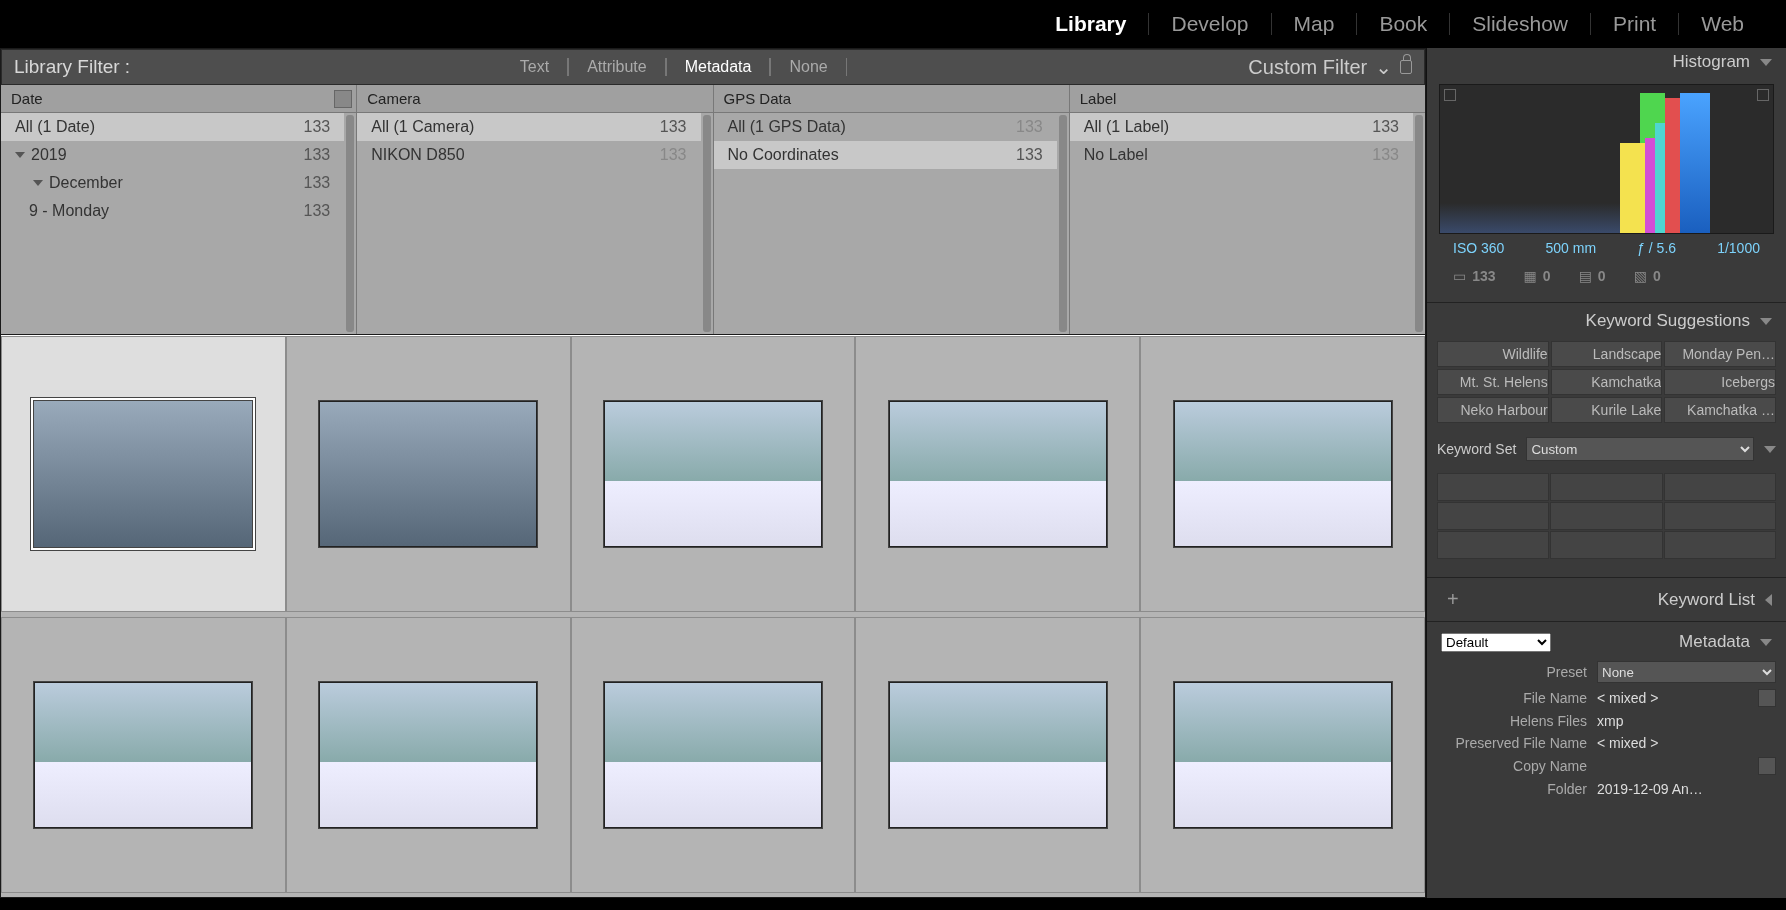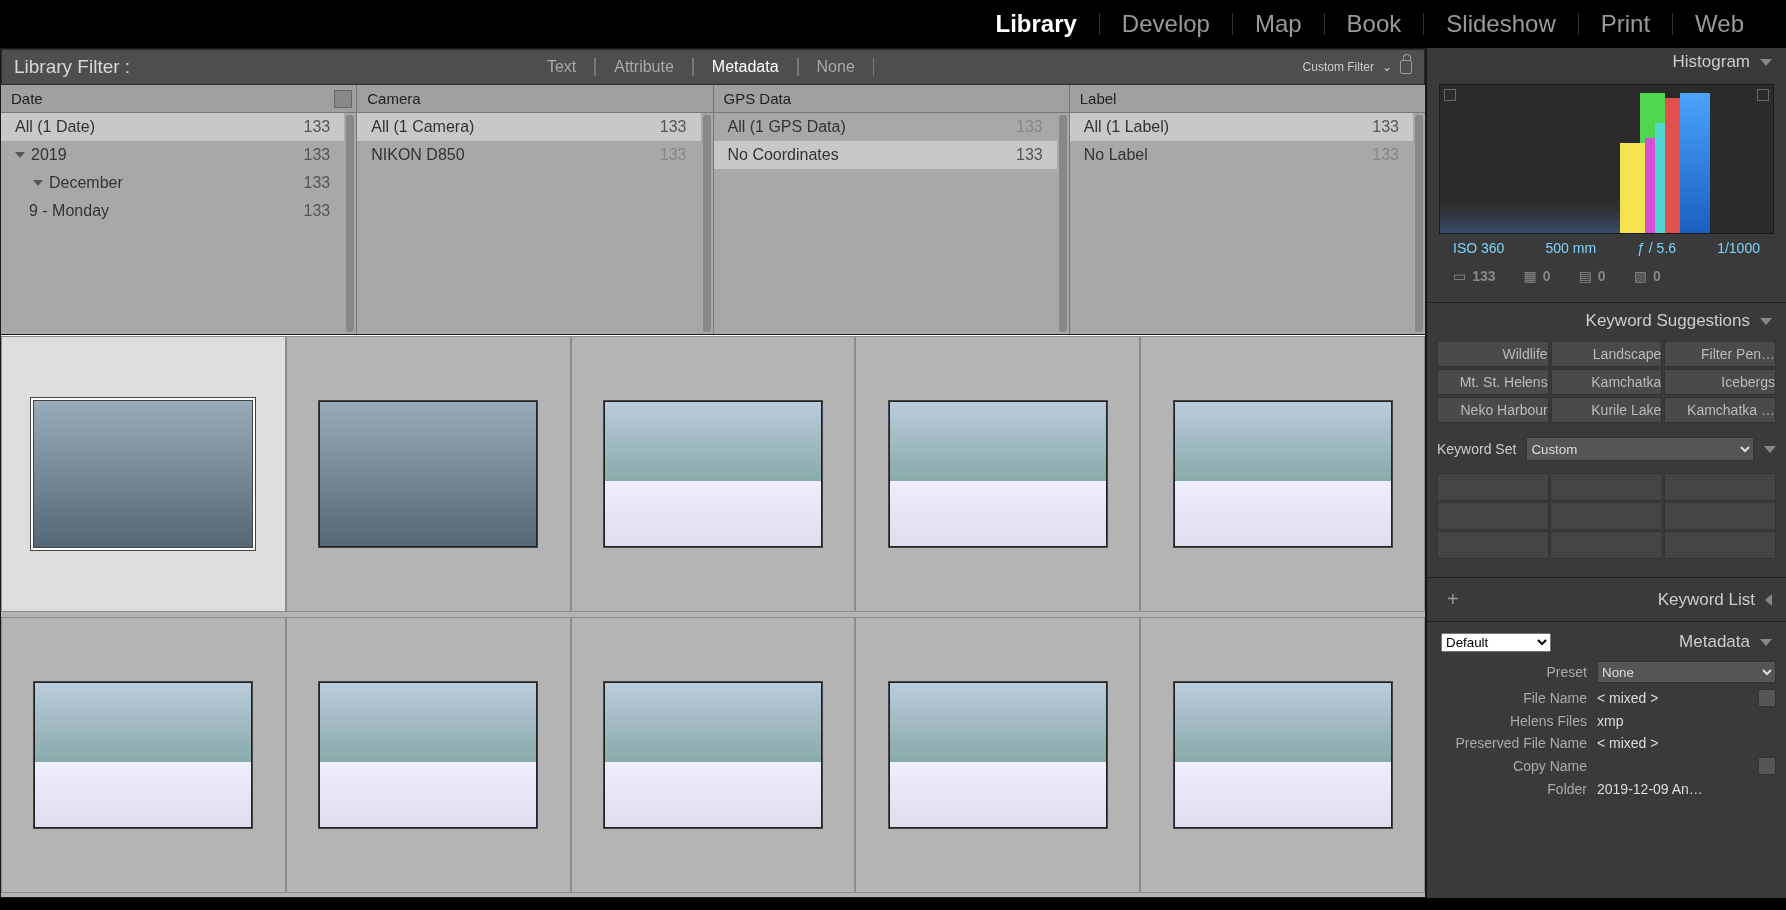--- a/index.html
+++ b/index.html
@@ -1,35 +1,35 @@
 <!DOCTYPE html>
 <html><head>
 <meta charset="utf-8">
 <style>
 * { margin:0; padding:0; box-sizing:border-box; font-family:"Segoe UI","Helvetica Neue",Arial,sans-serif; }
 body { background:#000; color:#ccc; width:1786px; height:910px; overflow:hidden; font-size:14px; }
 
 
 .module-bar { height:48px; background:#000; display:flex; justify-content:flex-end; align-items:center; padding-right:20px; gap:0; }
-.module-bar .tab { color:#999; font-size:24px; padding:0 22px; cursor:pointer; border-right:1px solid #333; line-height:22px;}
+.module-bar .tab { color:#999; font-size:21px; padding:0 22px; cursor:pointer; border-right:1px solid #333; line-height:22px;}
 .module-bar .tab:last-child{border-right:none;}
 .module-bar .tab.active { color:#fff; font-weight:600; }
 
 
 .main-row { display:flex; height:850px; }
 .center-col { flex:1; display:flex; flex-direction:column; border:1px solid #1a1a1a; }
 .right-col  { width:360px; background:#3a3a3a; display:flex; flex-direction:column; border-left:1px solid #111;}
 
 
 .filter-header { height:36px; background:#4e4e4e; display:flex; align-items:center; padding:0 12px; color:#ddd; border:1px solid #2a2a2a;}
 .filter-header .ftabs { margin-left:auto; display:flex; gap:0; align-items:center;}
 .filter-header .ftab { color:#aaa; font-size:16px; padding:0 18px; border-left:1px solid #777; border-right:1px solid #777; cursor:pointer;}
 .filter-header .ftab.active { color:#fff; }
 .filter-header .ftab:first-child{border-left:none;}
-.filter-header .custom { margin-left:auto; color:#ccc; font-size:12px; display:flex; align-items:center; gap:8px; padding-left:30px;justify-content:space-between;}
+.filter-header .custom { margin-left:auto; color:#ccc; font-size:20px; display:flex; align-items:center; gap:8px; padding-left:30px;justify-content:space-between;}
 .lock-icon{ width:12px;height:14px;border:1px solid #999;border-radius:2px;position:relative;}
 .lock-icon::before{content:"";position:absolute;top:-7px;left:2px;width:6px;height:6px;border:1px solid #999;border-bottom:none;border-radius:4px 4px 0 0;}
 
 
 .meta-columns { display:flex; height:250px; background:#a8a8a8; border-bottom:1px solid #1a1a1a;}
 .meta-col { flex:1; display:flex; flex-direction:column; border-right:1px solid #787878;}
 .meta-col:last-child{border-right:none;}
 .meta-col-head { height:28px; background:#a0a0a0; border-bottom:1px solid #787878; display:flex; align-items:center; padding:0 10px; color:#222; font-size:15px; position:relative;}
 .meta-col-head .menu-btn{position:absolute;right:4px;top:5px;width:18px;height:18px;background:#888;border:1px solid #666;}
 .meta-col-body { flex:1; overflow:hidden; padding-right:12px; position:relative;}
@@ -257,21 +257,21 @@
     <div class="divider"></div>
 
     <div class="panel-head">
       <span>Keyword Suggestions</span>
       <span class="disc-tri"></span>
     </div>
     <div class="kw-sugg">
       <div class="kw-grid" id="kwgrid">
           <div class="kw-cell">Wildlife</div>
           <div class="kw-cell">Landscape</div>
-          <div class="kw-cell">Filter Pen…</div>
+          <div class="kw-cell">Monday Pen…</div>
           <div class="kw-cell">Mt. St. Helens</div>
           <div class="kw-cell">Kamchatka</div>
           <div class="kw-cell">Icebergs</div>
           <div class="kw-cell">Neko Harbour</div>
           <div class="kw-cell">Kurile Lake</div>
           <div class="kw-cell">Kamchatka …</div>
         </div>
     </div>
 
     <div class="kw-set-row">

